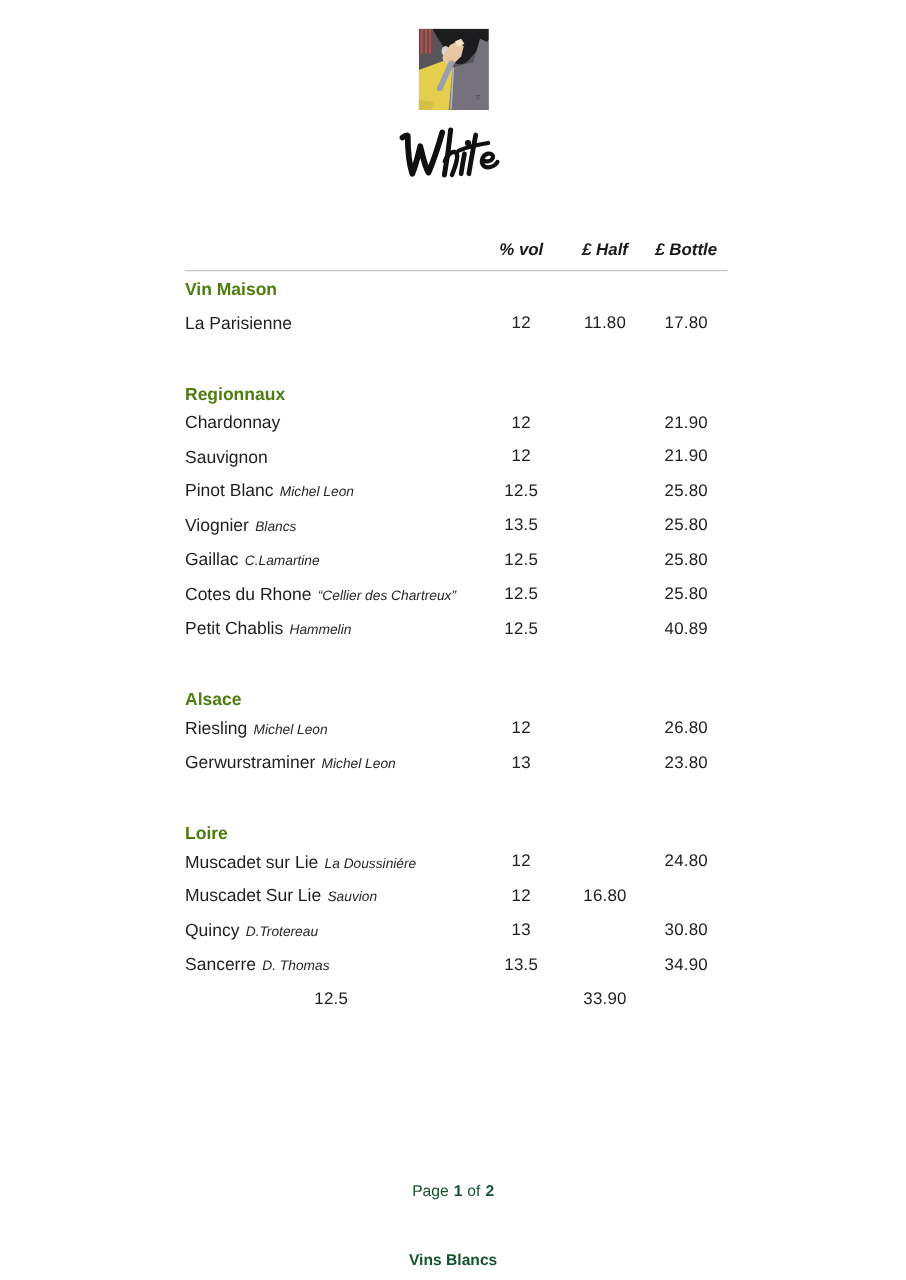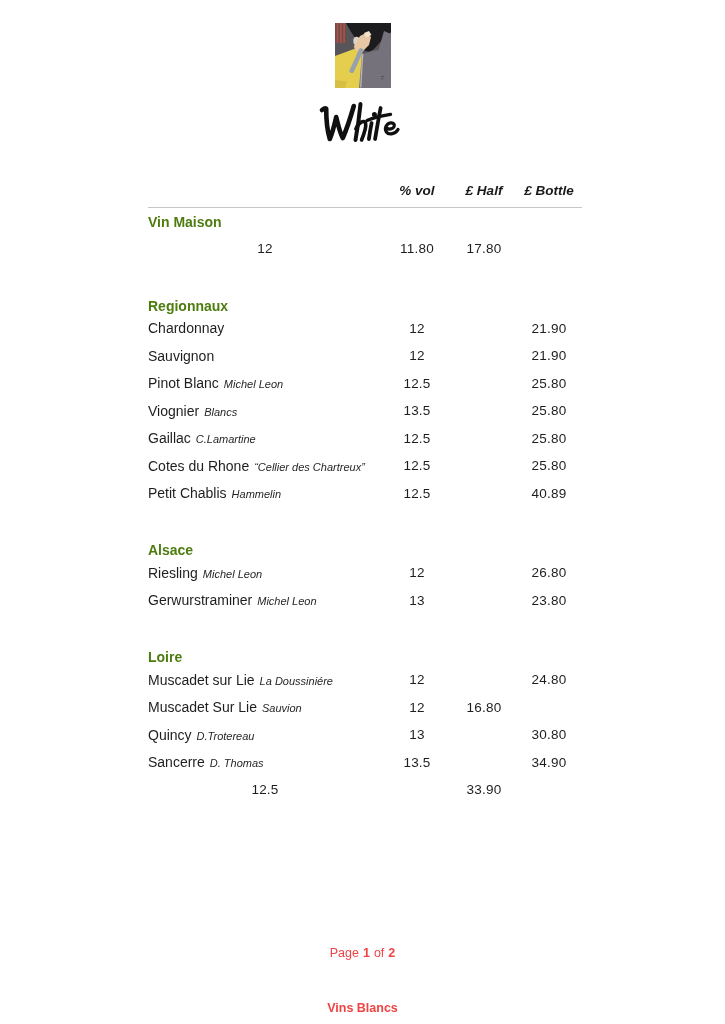--- a/index.html
+++ b/index.html
@@ -6,35 +6,35 @@
   .page{position:relative;width:725px;height:1024px;background:#ffffff;overflow:hidden;
         font-family:"Liberation Sans","DejaVu Sans",sans-serif;color:#1e1e1e;}
 
   
   .artwork{position:absolute;top:23px;left:50%;transform:translateX(-50%);line-height:0;}
 
   
   .title-wrap{position:absolute;top:99px;left:0;width:100%;text-align:center;line-height:0;}
 
   
-  .menu{position:absolute;top:183px;left:148px;width:434px;}
+  .menu{position:absolute;top:192px;left:148px;width:434px;}
   .hdr-row{display:grid;grid-template-columns:234px 70px 64px 66px;
            padding-bottom:9px;border-bottom:1px solid #c6c6c6;}
   .hdr{font-size:13.5px;font-weight:bold;font-style:italic;text-align:center;color:#1a1a1a;}
   .section{margin-top:33px;}
   .section--first{margin-top:4px;}
   .section-title{font-size:14px;font-weight:bold;color:#4d7c0f;line-height:20px;margin-bottom:-1px;}
   .section--first .section-title{margin-bottom:3px;}
   .row{display:grid;grid-template-columns:234px 70px 64px 66px;height:27.5px;align-items:center;}
   .cell.name{font-size:14px;white-space:nowrap;}
   .producer{font-style:italic;font-size:11px;margin-left:5px;color:#262626;}
   .cell.num{font-size:13.5px;text-align:center;letter-spacing:.2px;}
 
   
-  .footer{position:absolute;top:946px;left:0;width:100%;text-align:center;font-size:12.5px;color:#ef4444;}
+  .footer{position:absolute;top:946px;left:0;width:100%;text-align:center;font-size:12.5px;color:#14532d;}
   .footer-line1{display:flex;justify-content:center;gap:4px;line-height:15px;}
   .footer b{font-weight:bold;}
   .footer-sub{font-weight:bold;line-height:15px;margin-top:40px;}
 </style>
 </head>
 <body>
 
 <div class="page">
 
   <div class="artwork" aria-label="abstract figure painting">
@@ -79,20 +79,21 @@
     <div class="hdr-row">
       <div class="hdr"></div>
       <div class="hdr">% vol</div>
       <div class="hdr">£ Half</div>
       <div class="hdr">£ Bottle</div>
     </div>
     <div id="sections">
         <div class="section section--first">
           <div class="section-title">Vin Maison</div>
           <div class="row">
+            <div class="cell name"><span>La Parisienne</span></div>
             <div class="cell num">12</div>
             <div class="cell num">11.80</div>
             <div class="cell num">17.80</div>
           </div>
         </div>
         <div class="section">
           <div class="section-title">Regionnaux</div>
           <div class="row">
             <div class="cell name"><span>Chardonnay</span></div>
             <div class="cell num">12</div>

